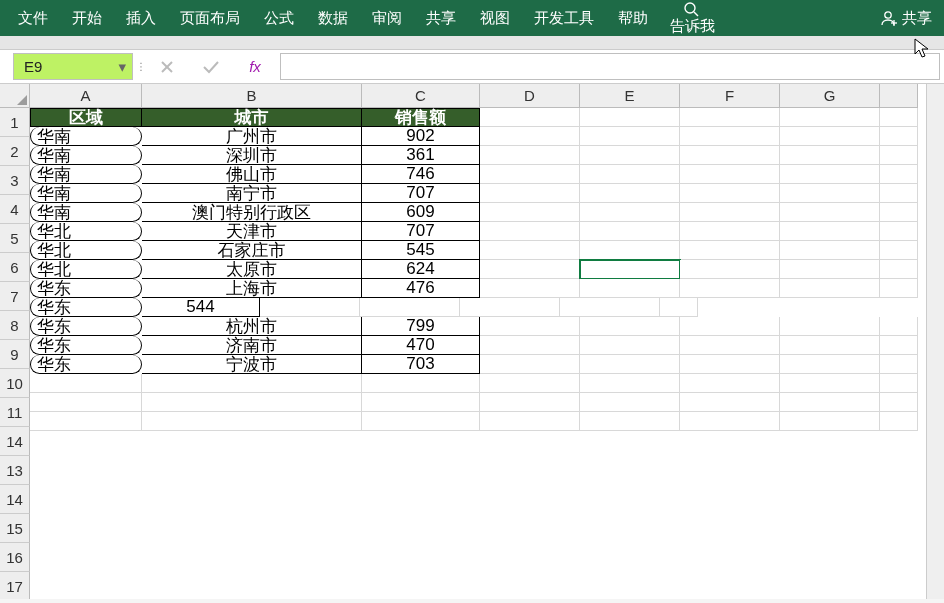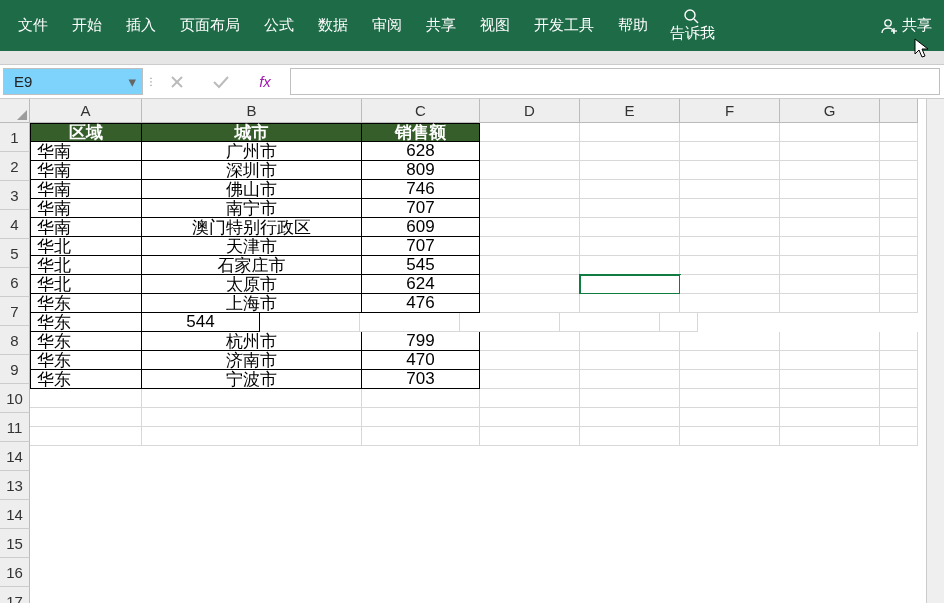--- a/index.html
+++ b/index.html
@@ -1,28 +1,28 @@
 <!DOCTYPE html>
 <html><head>
   <meta charset="utf-8">
   <style>
     * { margin: 0; padding: 0; box-sizing: border-box; font-family: "Microsoft YaHei", sans-serif; }
     body { width: 944px; height: 603px; background: #f5f5f5; overflow: hidden; position: relative; }
 
-    .ribbon { height: 51px; background: #1e6b47; display: flex; align-items: center; padding: 12px 6px; color: #fff; font-size: 15px; }
+    .ribbon { height: 36px; background: #1e6b47; display: flex; align-items: center; padding: 12px 6px; color: #fff; font-size: 15px; }
     .ribbon .tab { padding: 0 12px; cursor: pointer; white-space: nowrap; }
     .ribbon .spacer { flex: 1; }
     .ribbon .tellme { display: flex; align-items: center; padding: 0 10px; cursor: pointer; flex-direction: column; }
     .ribbon .tellme svg, .ribbon .share svg { margin-right: 4px; }
     .ribbon .share { display: flex; align-items: center; padding: 0 6px; cursor: pointer; }
 
     .ribbon-gap { height: 14px; background: #e6e6e6; border-bottom: 1px solid #ccc; }
 
     .formula-bar { height: 34px; background: #fff; display: flex; align-items: stretch; border-bottom: 1px solid #ccc; }
-    .name-box { width: 140px; display: flex; align-items: center; padding: 0 10px; font-size: 15px; color: #222; border: 1px solid #bfbfbf; margin: 3px 4px 3px 3px; background: #7dd3fc; position: relative; }
+    .name-box { width: 120px; display: flex; align-items: center; padding: 0 10px; font-size: 15px; color: #222; border: 1px solid #bfbfbf; margin: 3px 4px 3px 13px; background: #bef264; position: relative; }
     .name-box .dd { position: absolute; right: 6px; color: #666; }
     .fb-divider { width: 8px; display: flex; flex-direction: column; justify-content: center; align-items: center; color: #888; font-size: 10px; }
     .fb-btn { width: 44px; display: flex; align-items: center; justify-content: center; color: #bbb; font-size: 18px; }
     .fx { font-style: italic; color: #a21caf; font-size: 15px; }
     .formula-input { flex: 1; border: 1px solid #bfbfbf; margin: 3px 4px 3px 3px; background: #fff; }
 
     .grid-wrap { position: relative; height: calc(603px - 40px - 14px - 34px); overflow: hidden; background: #fff; }
 
     .corner { position: absolute; left: 0; top: 0; width: 30px; height: 24px; background: #eee; border-right: 1px solid #bbb; border-bottom: 1px solid #bbb; }
     .corner::after { content: ""; position: absolute; right: 2px; bottom: 2px; border-left: 10px solid transparent; border-bottom: 10px solid #9c9c9c; }
@@ -34,21 +34,21 @@
     .row-h { height: 29px; background: #eee; border-right: 1px solid #bbb; border-bottom: 1px solid #ccc; text-align: center; font-size: 15px; color: #333; line-height: 29px; }
 
     .cells { position: absolute; left: 30px; top: 24px; }
     .cell-row { display: flex; height: 19px; }
     .cell { border-right: 1px solid #d8d8d8; border-bottom: 1px solid #d8d8d8; font-size: 17px; color: #000; display: flex; align-items: center; padding: 0 6px; background: #fff; }
     .data-cell { border-right: 1px solid #000; border-bottom: 1px solid #000; }
     .data-top { border-top: 1px solid #000; }
     .data-left { border-left: 1px solid #000; }
     .hdr-cell { background: #355e2a; color: #fff; font-weight: bold; justify-content: center; }
     .center { justify-content: center; }
-    .left { justify-content: flex-start; }
+    .left { justify-content: flex-start; border-radius: 12px; }
 
     .col-A { width: 112px; }
     .col-B { width: 220px; }
     .col-C { width: 118px; }
     .col-D, .col-E, .col-F, .col-G { width: 100px; }
     .col-H { width: 38px; }
 
     .selected { outline: 2px solid #107c41; outline-offset: -1px; }
 
     .cursor-icon { position: absolute; left: 914px; top: 38px; pointer-events: none; color: #000; }
@@ -153,31 +153,31 @@
         <div class="cell col-C hdr-cell data-cell data-top">销售额</div>
         <div class="cell col-D"></div>
         <div class="cell col-E"></div>
         <div class="cell col-F"></div>
         <div class="cell col-G"></div>
         <div class="cell col-H"></div>
       </div>
       <div class="cell-row">
         <div class="cell col-A data-cell left data-left">华南</div>
         <div class="cell col-B data-cell center">广州市</div>
-        <div class="cell col-C data-cell center">628</div>
+        <div class="cell col-C data-cell center">902</div>
         <div class="cell col-D"></div>
         <div class="cell col-E"></div>
         <div class="cell col-F"></div>
         <div class="cell col-G"></div>
         <div class="cell col-H"></div>
       </div>
       <div class="cell-row">
         <div class="cell col-A data-cell left data-left">华南</div>
         <div class="cell col-B data-cell center">深圳市</div>
-        <div class="cell col-C data-cell center">809</div>
+        <div class="cell col-C data-cell center">361</div>
         <div class="cell col-D"></div>
         <div class="cell col-E"></div>
         <div class="cell col-F"></div>
         <div class="cell col-G"></div>
         <div class="cell col-H"></div>
       </div>
       <div class="cell-row">
         <div class="cell col-A data-cell left data-left">华南</div>
         <div class="cell col-B data-cell center">佛山市</div>
         <div class="cell col-C data-cell center">746</div>

